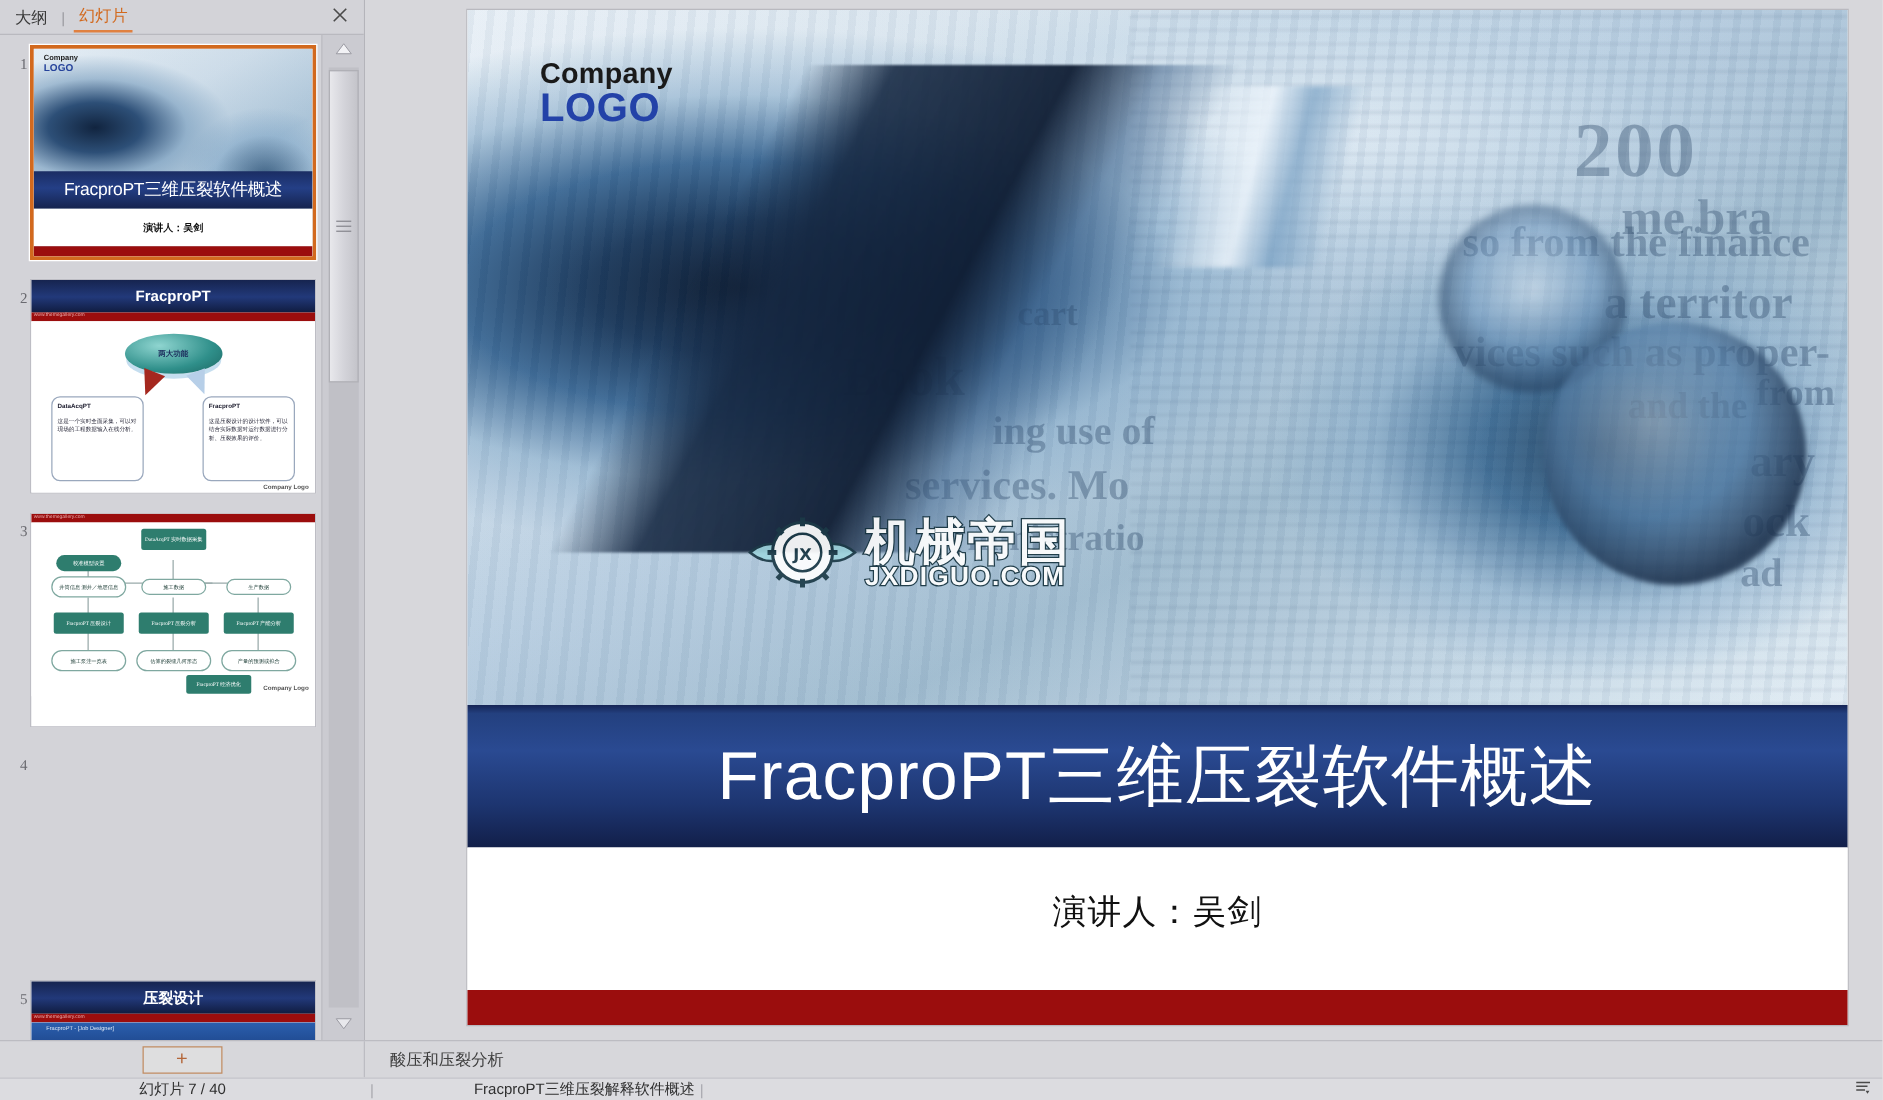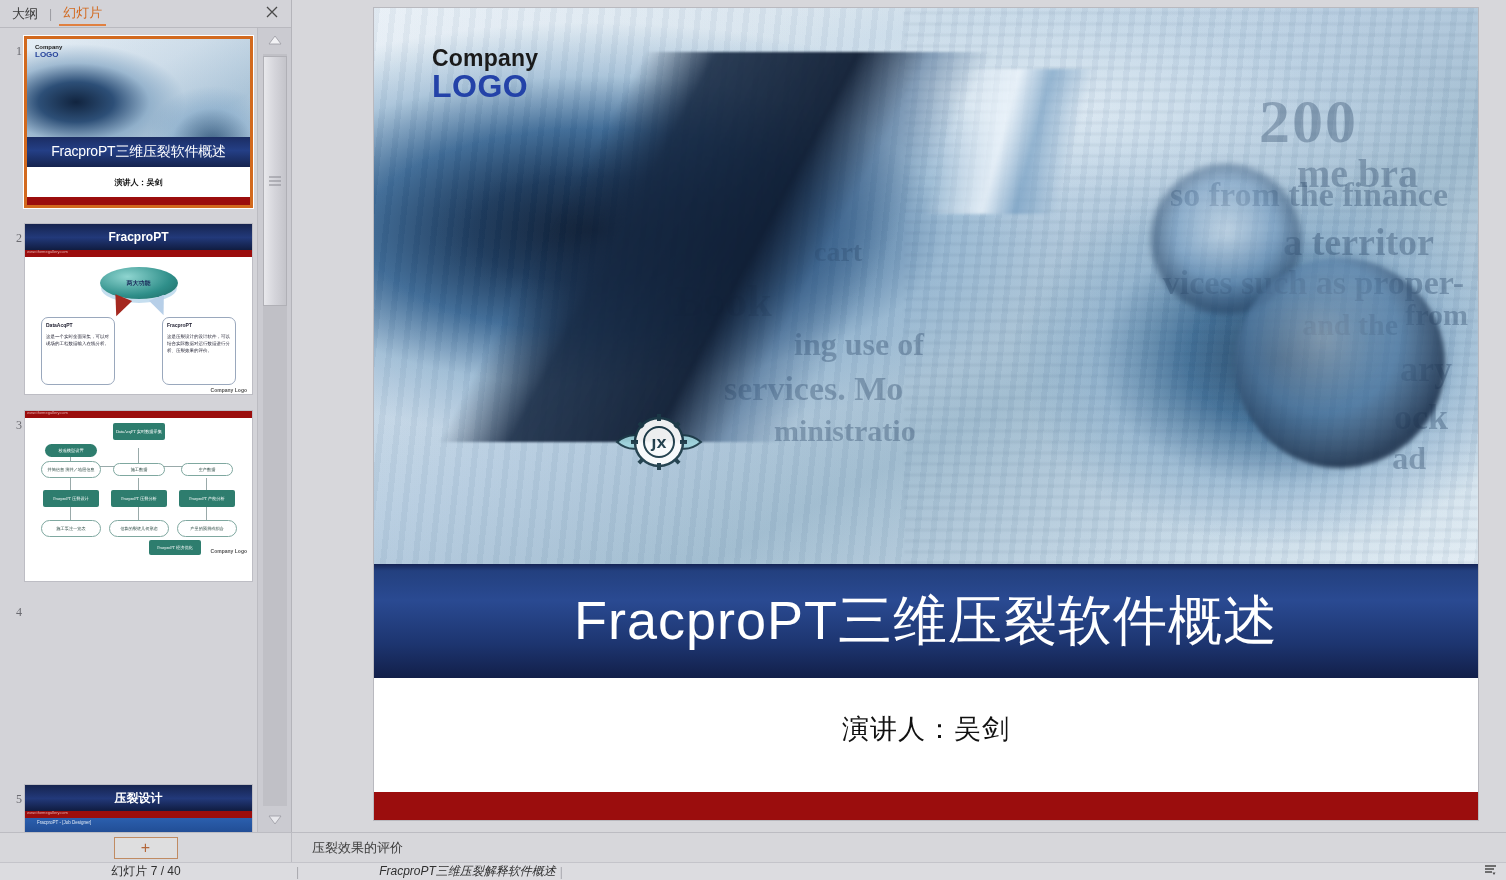--- a/index.html
+++ b/index.html
@@ -348,21 +348,21 @@
   .logo-company {
     font-size: 23px; font-weight: bold; color: #1a1a1a;
     letter-spacing: 0.2px;
   }
   .logo-logo {
     font-size: 32px; font-weight: bold; color: #2342a8;
     letter-spacing: 0.5px;
   }
 
   .watermark {
-    position: absolute; left: 241px; top: 404px;
+    position: absolute; left: 224px; top: 404px;
     z-index: 6; display: flex; align-items: center;
     opacity: .92;
   }
   .wm-badge {
     width: 88px; height: 62px; position: relative; margin-right: 6px;
   }
   .wm-text { line-height: 1; }
   .wm-cn {
     font-size: 40px; font-weight: bold; color: #ffffff;
     -webkit-text-stroke: 2px #16333f;
@@ -445,21 +445,20 @@
     font-size: 12px; color: #2f2f2f;
   }
   .status-slide {
     width: 292px; text-align: center;
   }
   .status-div {
     color: #a8a8ae; padding: 0 4px;
   }
   .status-title {
     padding-left: 76px;
-    font-style: italic;
   }
   .status-right {
     margin-left: auto; margin-right: 8px;
     display: flex; align-items: center;
   }
 </style>
 </head>
 <body>
 
 <div class="app">
@@ -642,40 +641,44 @@
                   <rect x="65" y="28" width="7" height="4"></rect>
                 <rect x="24" y="10" width="4" height="6" transform="rotate(-45 26 13)"></rect>
                 <rect x="60" y="10" width="4" height="6" transform="rotate(45 62 13)"></rect>
                 <rect x="24" y="46" width="4" height="6" transform="rotate(45 26 49)"></rect>
                 <rect x="60" y="46" width="4" height="6" transform="rotate(-45 62 49)"></rect>
               </g>
               <circle cx="44" cy="30" r="15" fill="none" stroke="#1c3a47" stroke-width="2"></circle>
               <text x="44" y="36" font-size="13" font-weight="bold" fill="#1c3a47" text-anchor="middle" font-family="DejaVu Sans, sans-serif">JX</text>
             </svg>
           </div>
+          <div class="wm-text">
+            <div class="wm-cn">机械帝国</div>
+            <div class="wm-en">JXDIGUO.COM</div>
+          </div>
         </div>
       </div>
 
       <div class="slide-title-bar">
         <div class="slide-title">FracproPT三维压裂软件概述</div>
       </div>
 
       <div class="slide-sub-area">
         <div class="slide-sub">演讲人：吴剑</div>
       </div>
 
       <div class="slide-redbar"></div>
     </div>
   </div>
 
   <div class="notes-bar">
     <div class="add-slide-wrap">
       <div class="add-slide-btn">+</div>
     </div>
-    <div class="notes-placeholder">压裂效果的评价</div>
+    <div class="notes-placeholder">酸压和压裂分析</div>
   </div>
 
   <div class="status-bar">
     <div class="status-slide">幻灯片 7 / 40</div>
     <div class="status-div">|</div>
     <div class="status-title">FracproPT三维压裂解释软件概述</div>
     <div class="status-div">|</div>
     <div class="status-right">
       <span>
         <svg width="14" height="14" viewBox="0 0 14 14">

